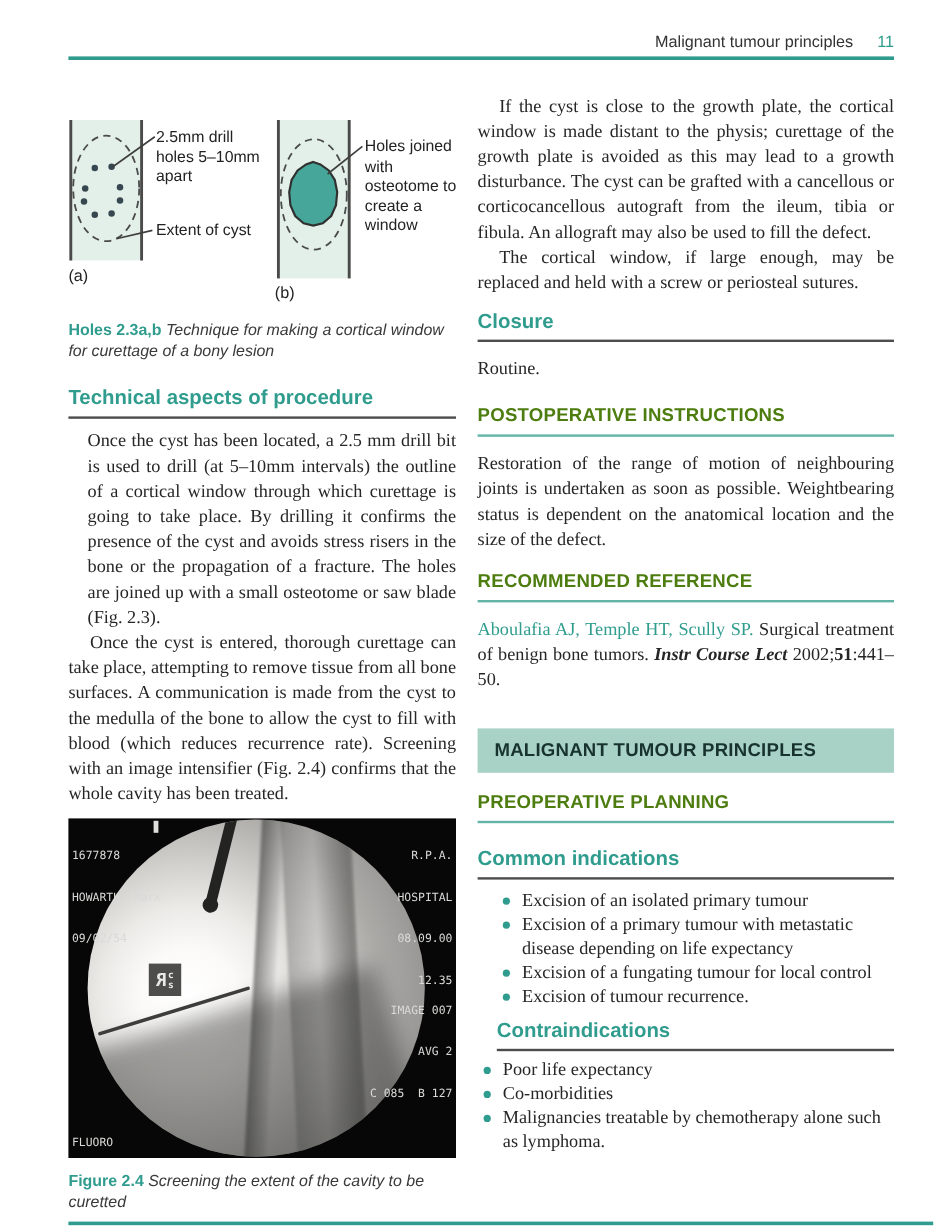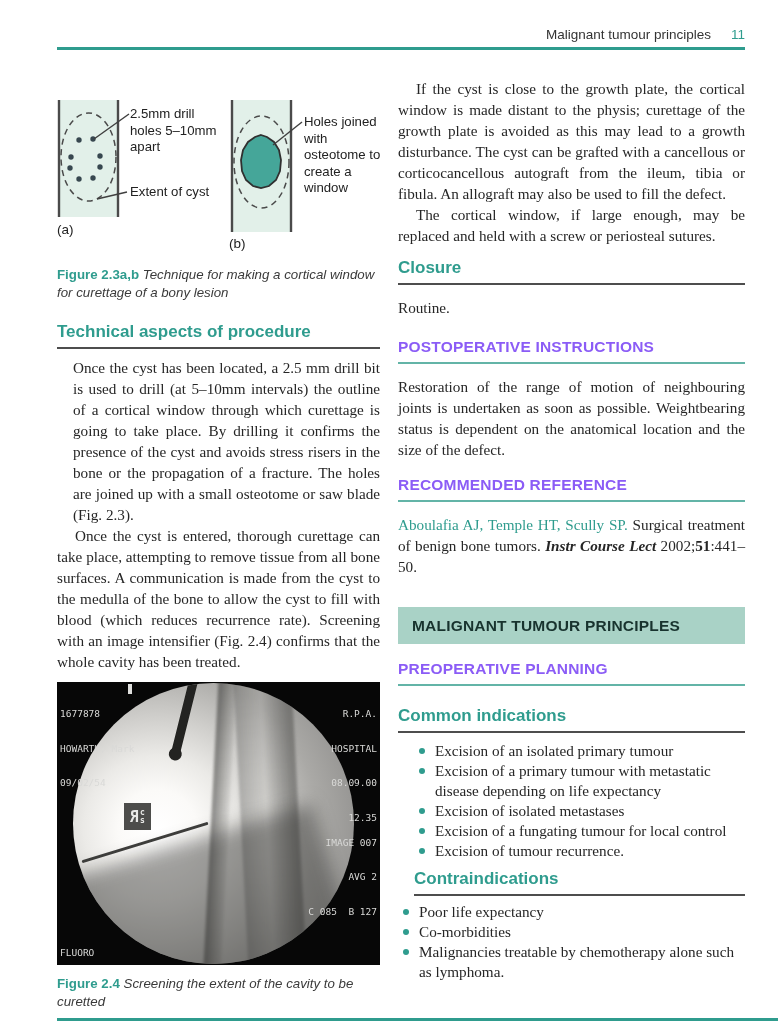--- a/index.html
+++ b/index.html
@@ -18,21 +18,21 @@
   .foot-rule { position:absolute; top:1018px; left:57px; width:721px; height:3px; background:#2f9c8e; }
 
   
   .col-left  { position:absolute; left:57px;  top:98px; width:323px; }
   .col-right { position:absolute; left:398px; top:78px; width:347px; }
 
   p.body { font-size:15.2px; line-height:21px; text-align:justify; color:#262626; }
   p.indent { text-indent:18px; }
 
   .h-teal { font-family:"Liberation Sans", sans-serif; font-weight:bold; font-size:17px; color:#2f9c8e; }
-  .h-caps { font-family:"Liberation Sans", sans-serif; font-weight:bold; font-size:15.5px; color:#8b5cf6; letter-spacing:.2px; }
+  .h-caps { font-family:"Liberation Sans", sans-serif; font-weight:bold; font-size:15.5px; color:#4d7c0f; letter-spacing:.2px; }
   .rule-dark { height:2px; background:#4d4d4d; margin-top:5px; }
   .rule-teal { height:2px; background:#63b4a7; margin-top:6px; }
 
   .caption { font-family:"Liberation Sans", sans-serif; font-size:13.3px; font-style:italic; color:#3a3a3a; line-height:18px; }
   .caption .cap-label { font-style:normal; font-weight:bold; color:#2f9c8e; }
 
   
   .fig-diagram { position:relative; width:323px; height:150px; margin-top:2px; }
   .fig-diagram svg { position:absolute; left:0; top:0; }
   .diag-label {
@@ -117,21 +117,21 @@
         <line x1="216" y1="45" x2="245" y2="22" stroke="#3f3f3f" stroke-width="1.4"></line>
       </svg>
       <div class="diag-label" style="left:73px; top:6px; width:98px;">2.5mm drill holes 5–10mm apart</div>
       <div class="diag-label" style="left:73px; top:84px; width:80px;">Extent of cyst</div>
       <div class="diag-label" style="left:247px; top:14px; width:80px;">Holes joined with osteotome to create a window</div>
       <div class="panel-letter" style="left:0; top:122px;">(a)</div>
       <div class="panel-letter" style="left:172px; top:136px;">(b)</div>
     </div>
 
     <div class="caption mt16">
-      <span class="cap-label">Figure 2.3a,b</span>
+      <span class="cap-label">Holes 2.3a,b</span>
       <span>Technique for making a cortical window for curettage of a bony lesion</span>
     </div>
 
     <div class="mt20">
       <div class="h-teal">Technical aspects of procedure</div>
       <div class="rule-dark"></div>
     </div>
 
     <p class="body mt8">Once the cyst has been located, a 2.5 mm drill bit is used to drill (at 5–10mm intervals) the outline of a cortical window through which curettage is going to take place. By drilling it confirms the presence of the cyst and avoids stress risers in the bone or the propagation of a fracture. The holes are joined up with a small osteotome or saw blade (Fig. 2.3).</p>
     <p class="body indent">Once the cyst is entered, thorough curettage can take place, attempting to remove tissue from all bone surfaces. A communication is made from the cyst to the medulla of the bone to allow the cyst to fill with blood (which reduces recurrence rate). Screening with an image intensifier (Fig. 2.4) confirms that the whole cavity has been treated.</p>
@@ -209,21 +209,20 @@
       <div class="rule-teal"></div>
     </div>
 
     <div class="mt20">
       <div class="h-teal">Common indications</div>
       <div class="rule-dark"></div>
     </div>
     <ul class="blist mt8">
       <li>Excision of an isolated primary tumour</li>
       <li>Excision of a primary tumour with metastatic disease depending on life expectancy</li>
-      <li>Excision of isolated metastases</li>
       <li>Excision of a fungating tumour for local control</li>
       <li>Excision of tumour recurrence.</li>
     </ul>
 
     <div class="mt8">
       <div class="h-teal">Contraindications</div>
       <div class="rule-dark"></div>
     </div>
     <ul class="blist mt6">
       <li>Poor life expectancy</li>

